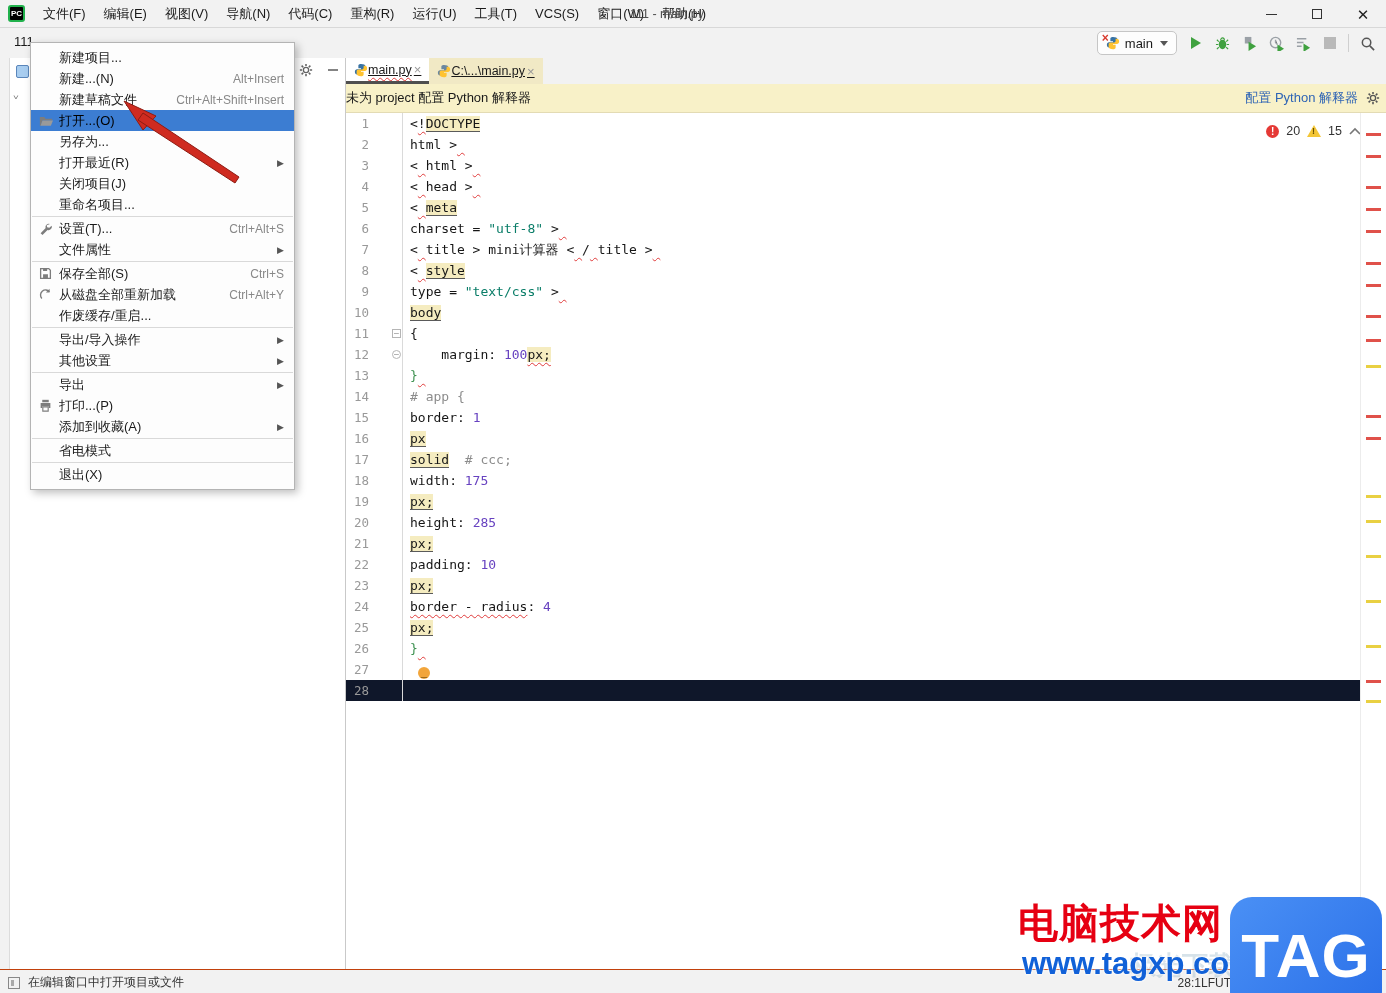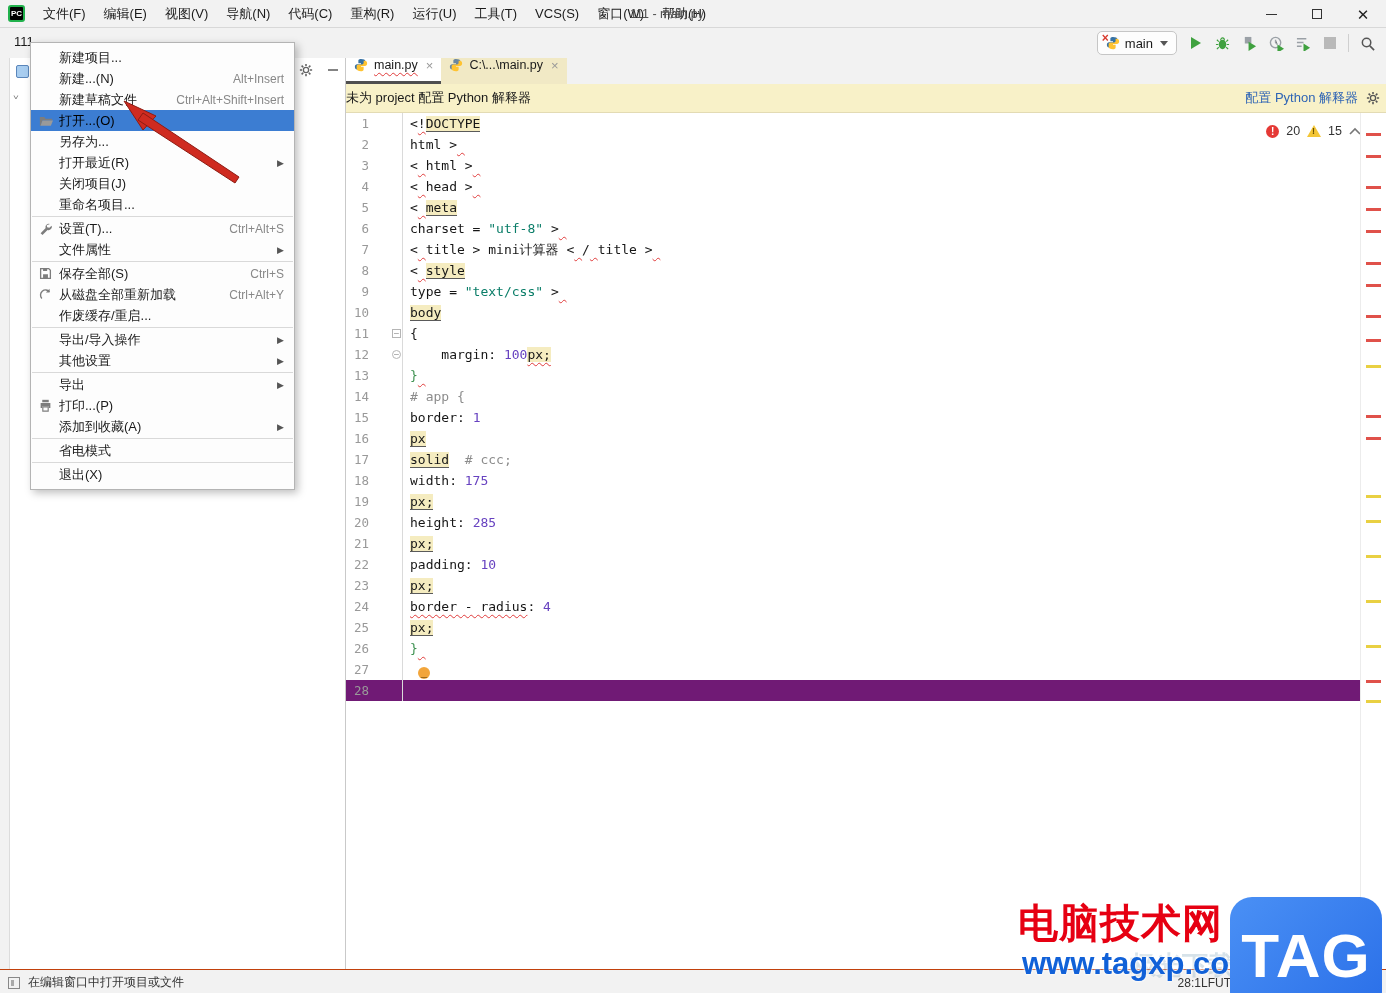--- a/index.html
+++ b/index.html
@@ -35,36 +35,36 @@
   .left-stripe { position:absolute; left:0; top:58px; width:10px; height:911px; background:#f2f2f2; border-right:1px solid #dcdcdc; }
   .project-panel { position:absolute; left:10px; top:58px; width:336px; height:911px; background:#fff; border-right:1px solid #c9c9c9; }
   .pp-header { position:absolute; left:0; top:0; width:100%; height:26px; display:flex; align-items:center; }
   .pp-proj-icon { width:13px; height:13px; margin-left:6px; background:#a8cdf0; border:1px solid #5a86bb; border-radius:2px; }
   .pp-tools { position:absolute; right:6px; top:5px; display:flex; gap:14px; align-items:center; color:#666; }
   .pp-chevron { position:absolute; left:3px; top:34px; color:#777; font-size:10px; transform:scaleY(0.8); }
 
   
   .editor { position:absolute; left:346px; top:58px; width:1040px; height:911px; background:#fff; }
   .tabbar { position:absolute; left:0; top:0; width:100%; height:26px; background:#f2f2f2; display:flex; }
-  .tab { display:flex; gap:6px; padding:0 8px; height:26px; font-size:12.5px; }
+  .tab { display:flex; align-items:center; padding:0 8px; height:26px; font-size:12.5px;text-decoration:underline; }
   .tab.active { background:#fff; border-bottom:3px solid #4f4f4f; }
   .tab.inactive { background:#f1e9c5; }
   .tab .close { color:#999; font-size:13px; margin-left:2px; }
   .wavy-red { text-decoration:underline; text-decoration-style:wavy; text-decoration-color:#e03b3b; text-decoration-thickness:1px; text-underline-offset:3px; }
 
   .banner { position:absolute; left:0; top:26px; width:100%; height:29px; background:#f8f1c8; border-bottom:1px solid #e3dbb4; display:flex; align-items:center; font-size:13px; }
   .banner .btext { color:#1a1a1a; }
   .banner .blink { position:absolute; right:28px; color:#2e64b5; cursor:pointer; }
   .banner .bgear { position:absolute; right:6px; top:7px; }
 
   .code-area { position:absolute; left:0; top:55px; width:1014px; height:856px; font-family:"DejaVu Sans Mono", monospace; font-size:13px; }
   .line { position:relative; display:flex; height:21px; line-height:21px; white-space:pre; }
   .line .ln { width:57px; padding-right:33px; text-align:right; color:#999; font-size:12.5px; border-right:1px solid #dadada; flex:0 0 auto; }
   .line .code { padding-left:7px; color:#161616; }
-  .line.current { background:#701a75; }
+  .line.current { background:#0f172a; }
   .tok-s { color:#0a7d68; }
   .tok-n { color:#6742c0; }
   .tok-cm { color:#8c8c8c; }
   .tok-br { color:#3d9150; }
   .tok-hl { background:#f5ecc0; }
   .tok-u { border-bottom:1px solid #5a5a5a; }
   .tok-sq { text-decoration:underline; text-decoration-style:wavy; text-decoration-color:#e03b3b; text-decoration-thickness:1px; text-underline-offset:3px; }
   .fold { position:absolute; left:46px; top:6px; width:9px; height:9px; border:1px solid #b5b5b5; background:#fff; color:#888; font-size:8px; line-height:7px; text-align:center; }
   .fold.round { border-radius:50%; }
   .bulb { display:inline-block; width:12px; height:12px; margin-left:8px; margin-top:4px; background:#f2a53b; border-radius:50%; position:relative; vertical-align:middle; }

